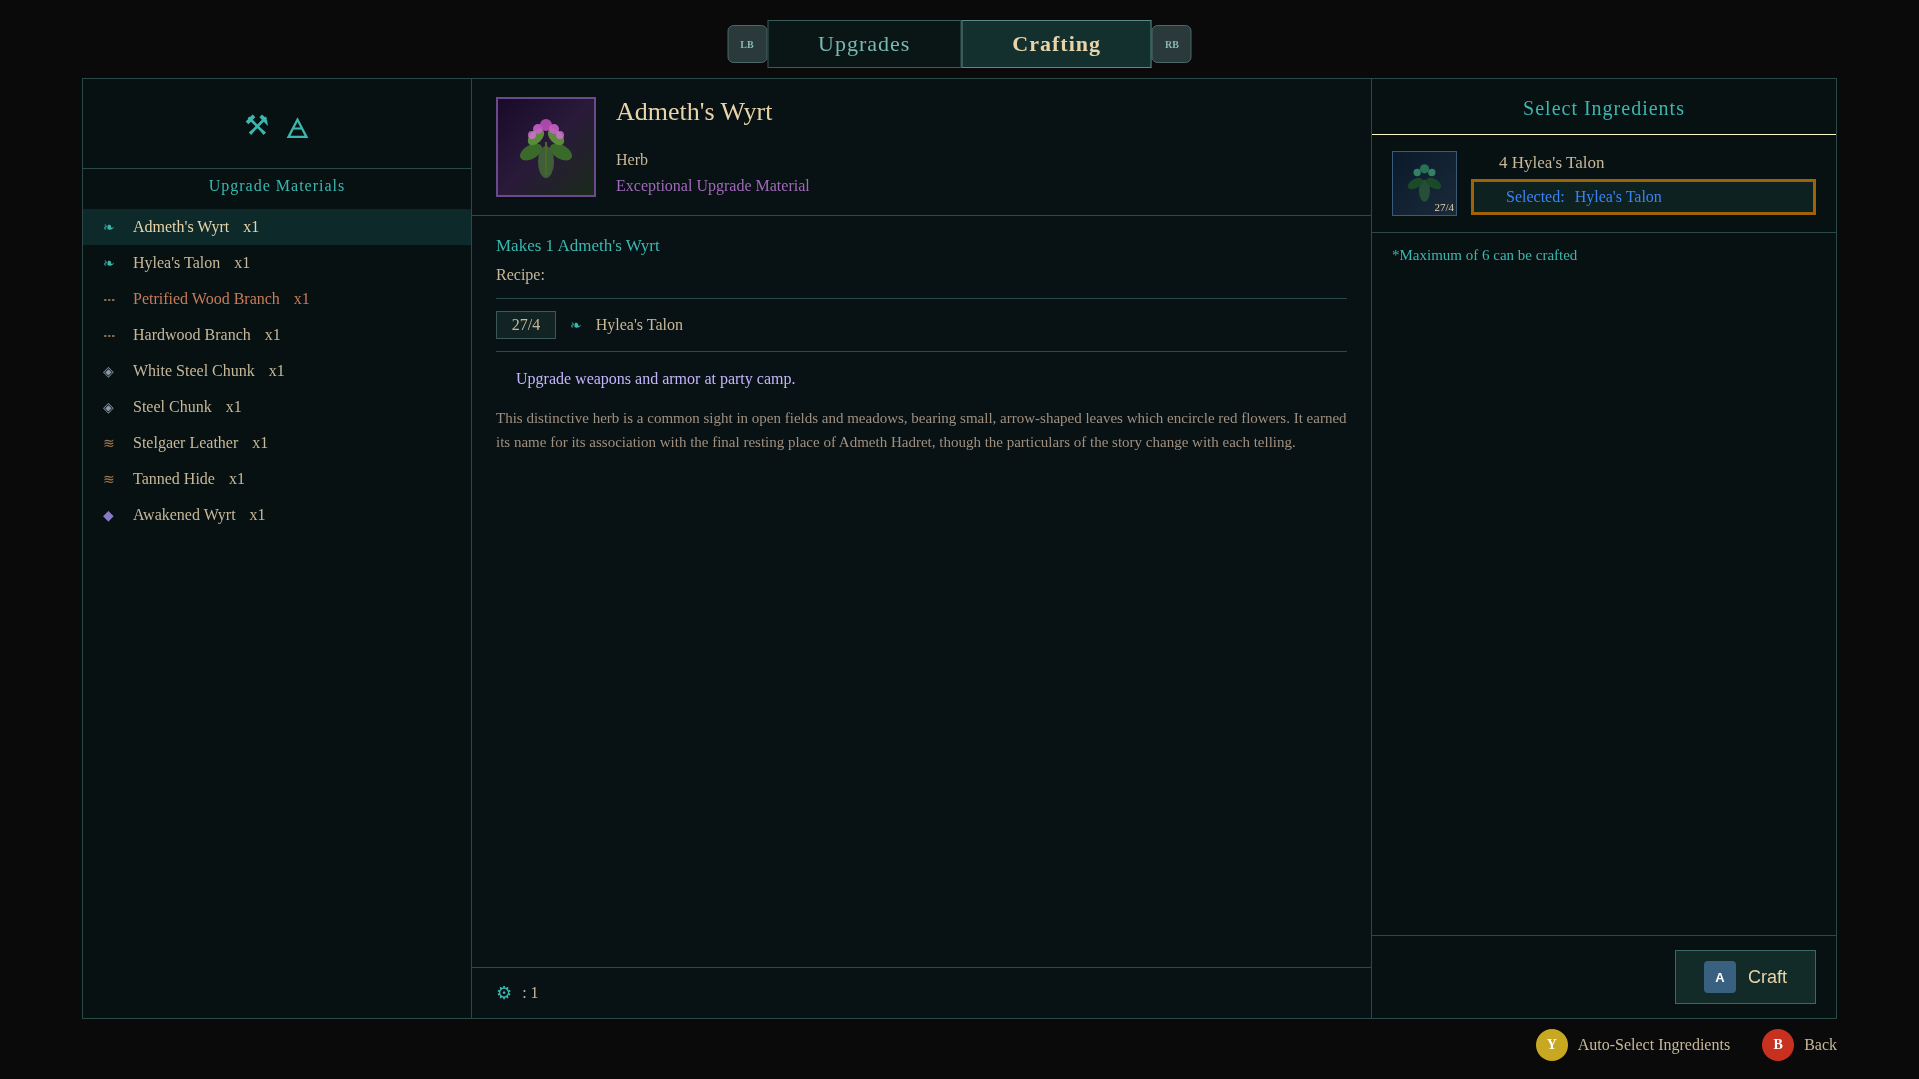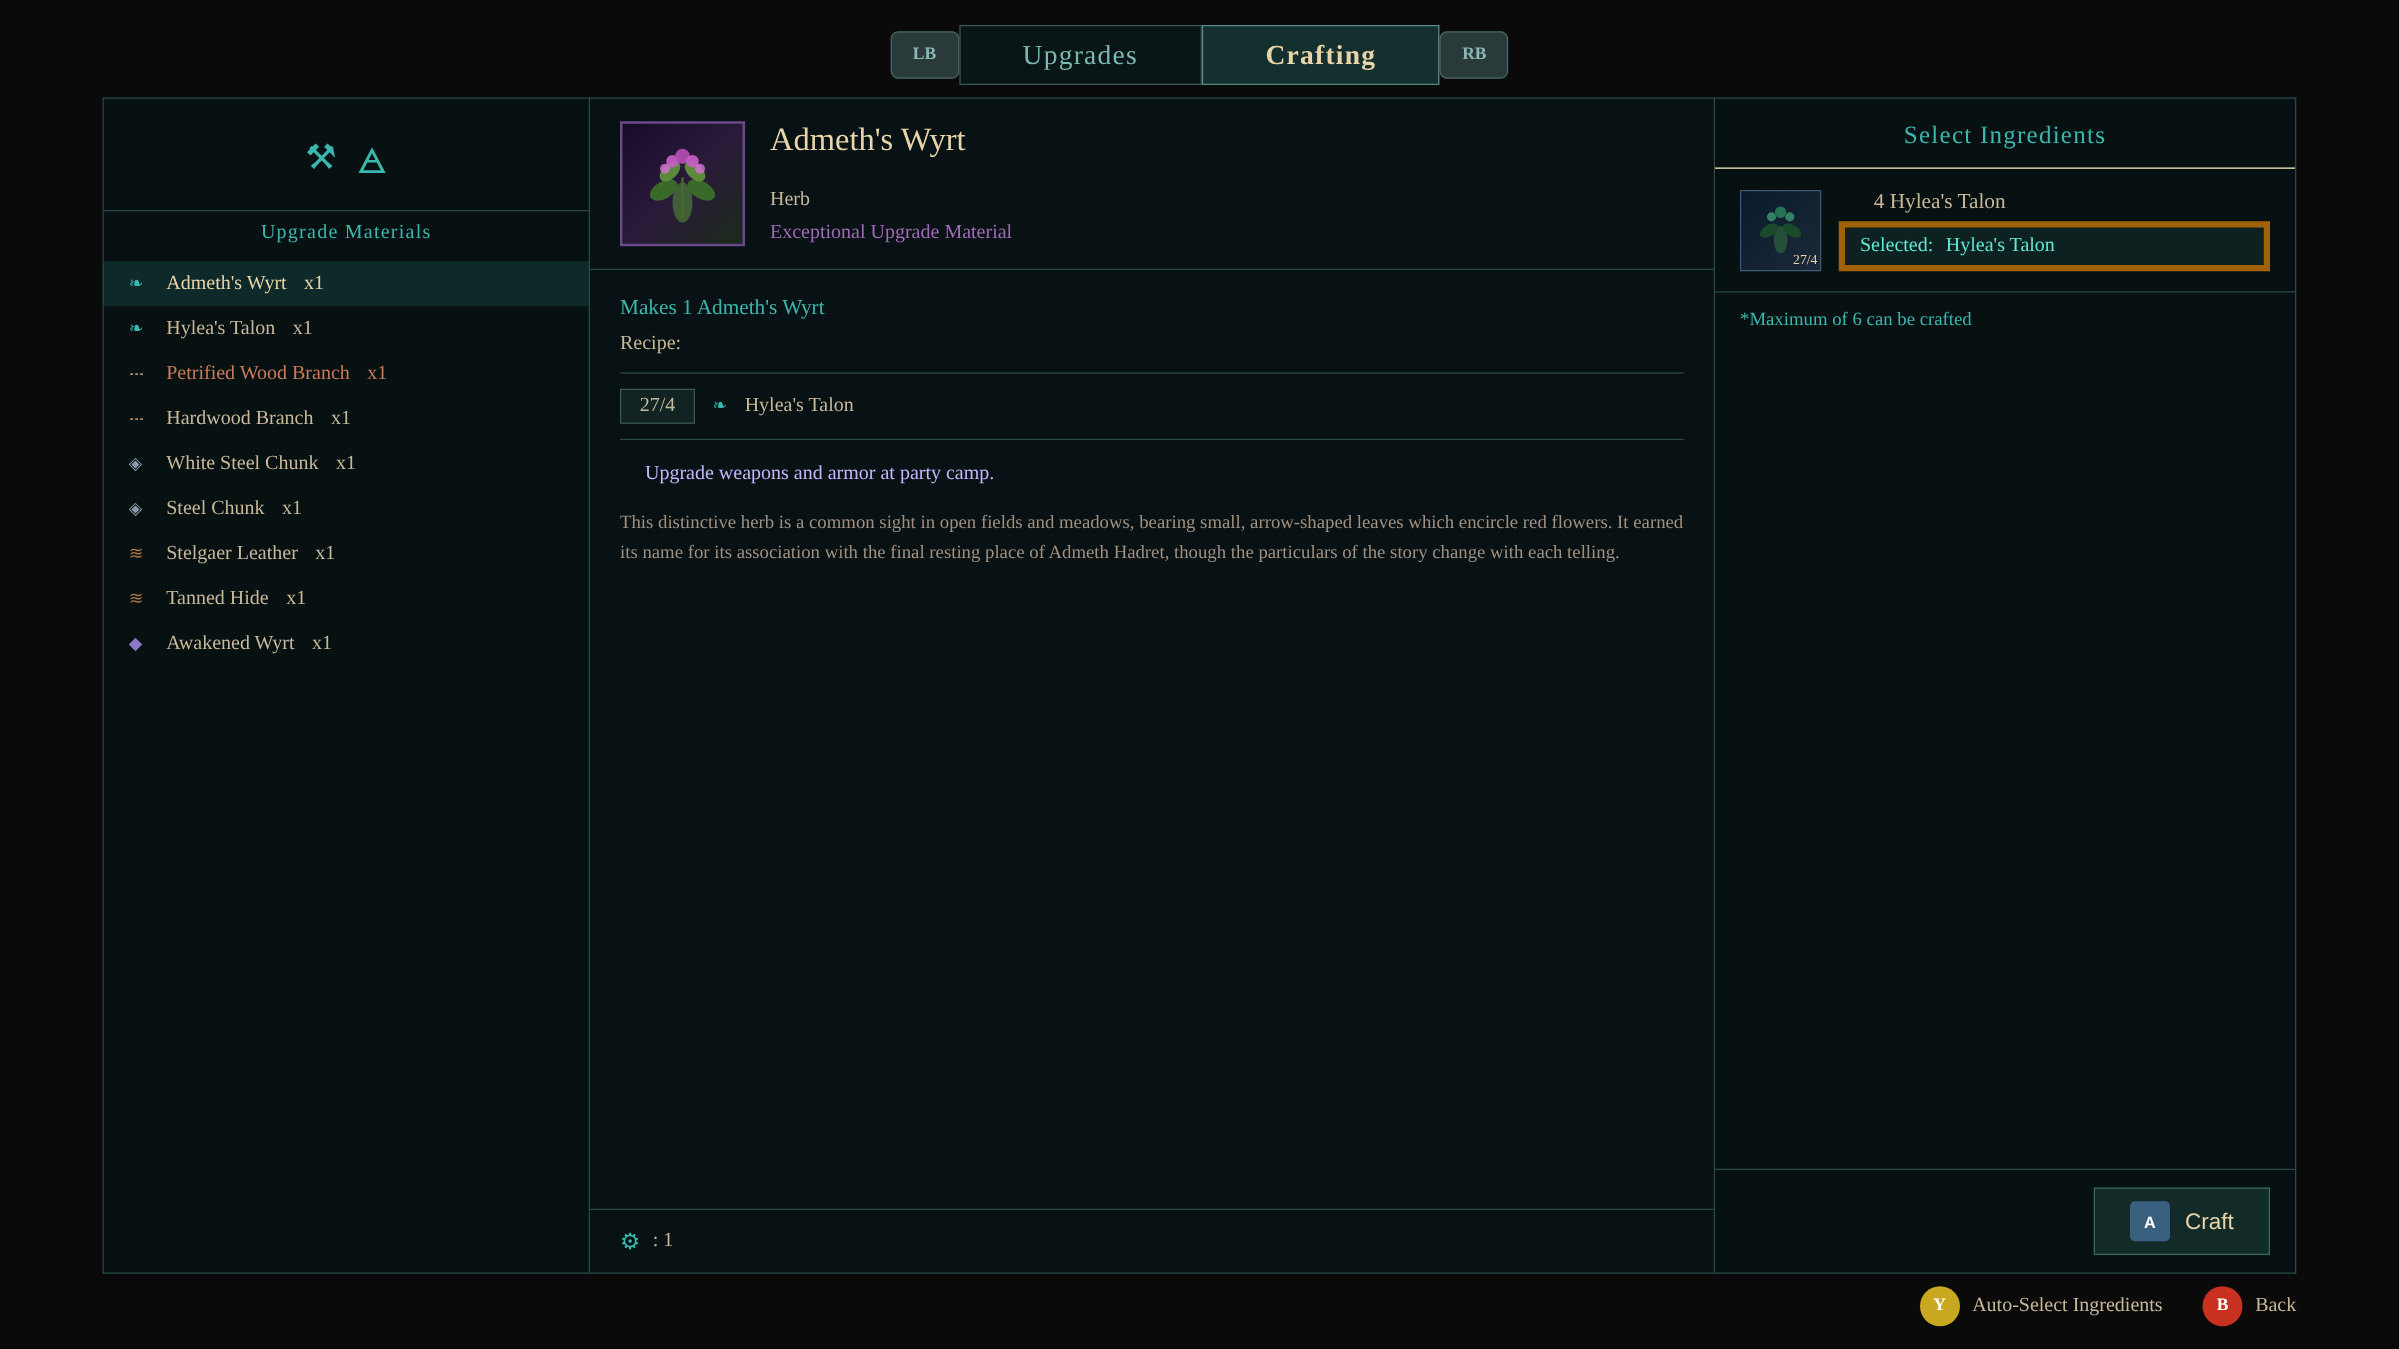--- a/index.html
+++ b/index.html
@@ -40,29 +40,29 @@
     }
 
     .nav-btn.active {
       background: rgba(20,50,48,0.95);
       color: #e8d4a8;
       border-color: #5a8a85;
       font-weight: bold;
     }
 
     .nav-bumper {
-      width: 55px;
+      width: 40px;
       height: 38px;
       border-radius: 6px;
       background: #2a3a3a;
       border: 1px solid #4a6a68;
       display: flex;
       align-items: center;
       justify-content: center;
-      font-size: 14px;
+      font-size: 10px;
       color: #8ab8b2;
       font-weight: bold;
     }
 
     
     .main-layout {
       position: absolute;
       top: 78px;
       left: 82px;
       right: 82px;
@@ -340,24 +340,24 @@
 
     .ingredient-required {
       font-size: 17px;
       color: #c8b89a;
       margin-bottom: 6px;
       margin-left: 28px;
     }
 
     .ingredient-selected {
       font-size: 16px;
-      color: #5eead4;
+      color: #3b82f6;
       background: rgba(15,35,35,0.9);
-      border: 5px solid #a16207;
-      padding: 6px 12px;
+      border: 3px solid #a16207;
+      padding: 6px 32px;
     }
 
     .max-craft-text {
       padding: 14px 20px;
       font-size: 15px;
       color: #c8b89a;
     }
 
     .max-craft-text span {
       color: #3ab8b0;

